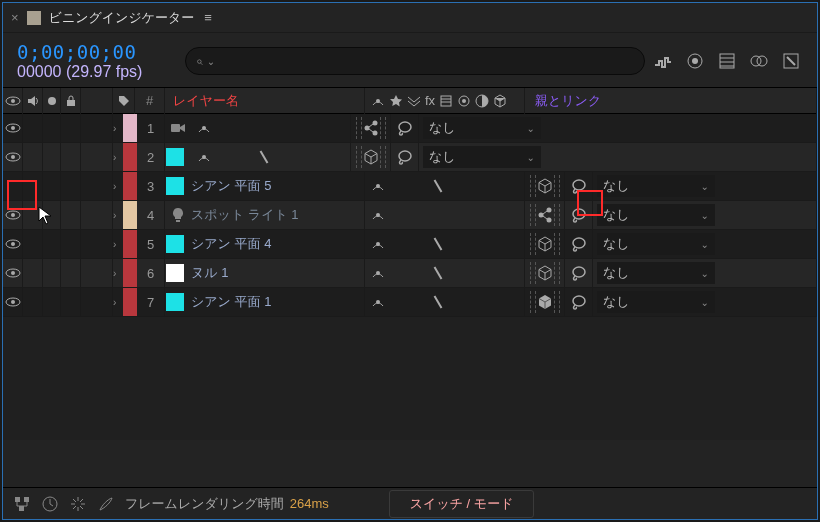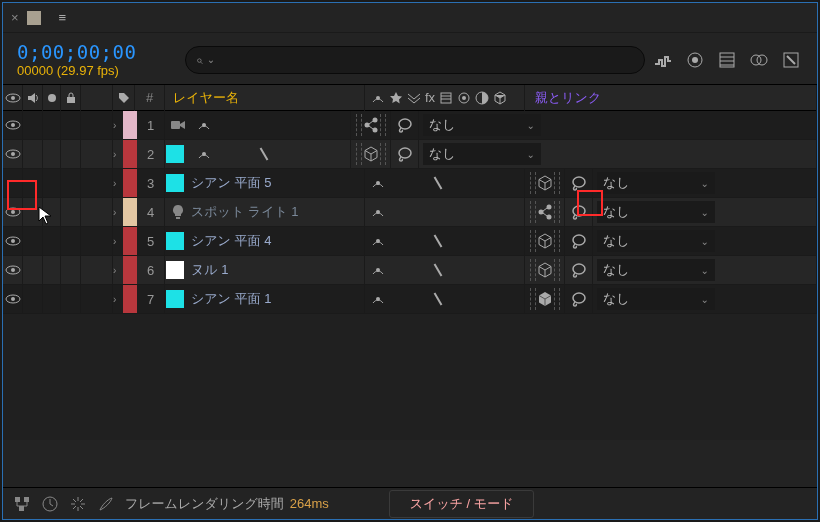--- a/index.html
+++ b/index.html
@@ -32,21 +32,21 @@
 .panel-title { color: #ddd; }
 .menu-icon { margin-left: 10px; color: #aaa; }
 
 .top-row {
   display: flex; align-items: center;
   padding: 8px 10px 6px 14px;
   border-bottom: 1px solid #000;
 }
 .tc-box { width: 160px; }
 .timecode { color: #2a96ff; font-size: 19px; font-family: monospace; letter-spacing: 0.5px; }
-.fps { color: #eab308; font-size: 13px; }
+.fps { color: #c4b5fd; font-size: 16px; }
 .search {
   flex: 1; margin: 0 8px;
   height: 28px;
   background: #1a1a1a;
   border: 1px solid #0a0a0a;
   border-radius: 14px;
   display: flex; align-items: center;
   padding: 0 10px;
 }
 .search-icon { color: #888; transform: scaleX(-1); font-size: 12px; }
@@ -62,21 +62,21 @@
 }
 .hc { height: 26px; display: flex; align-items: center; border-right: 1px solid #1a1a1a; }
 .hc svg { fill: #aaa; }
 .hc-eye { width: 20px; justify-content: center; }
 .hc-speaker { width: 20px; justify-content: center; }
 .hc-solo { width: 18px; justify-content: center; }
 .hc-lock { width: 20px; justify-content: center; }
 .hc-spacer { width: 32px; }
 .hc-tag { width: 22px; justify-content: center; }
 .hc-num { width: 30px; justify-content: center; color: #888; }
-.hc-name { width: 200px; padding-left: 8px; color: #eab308; }
+.hc-name { width: 200px; padding-left: 8px; color: #ef4444; }
 .hc-switches { width: 160px; padding-left: 4px; }
 .hc-switches svg { width: 14px; height: 14px; margin: 0 2px; }
 .hc-parent { flex: 1; padding-left: 10px; color: #8b5cf6; }
 
 .rows { flex: 1; overflow: hidden; background: #202020; }
 .row {
   height: 29px;
   display: flex; align-items: center;
   border-bottom: 1px solid #1a1a1a;
 }
@@ -136,20 +136,21 @@
 .sw-line { width: 14px; height: 2px; background: #aaa; }
 </style>
 </head>
 <body>
 
 <div class="panel">
 
   <div class="panel-header">
     <span class="close-x">×</span>
     <span class="swatch"></span>
+    <span class="panel-title">ビニングインジケーター</span>
     <span class="menu-icon">≡</span>
   </div>
 
   <div class="top-row">
     <div class="tc-box">
       <div class="timecode">0;00;00;00</div>
       <div class="fps">00000 (29.97 fps)</div>
     </div>
     <div class="search">
       <span class="search-icon">⌕</span>

